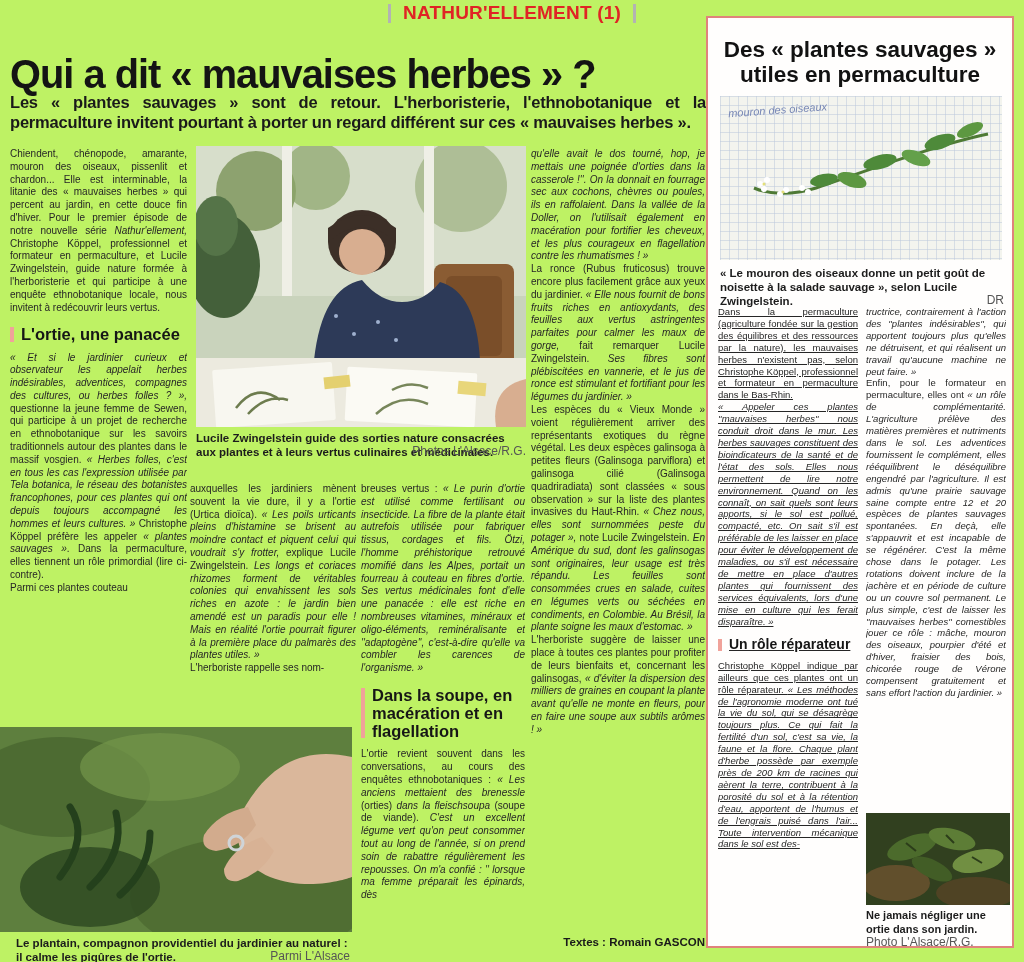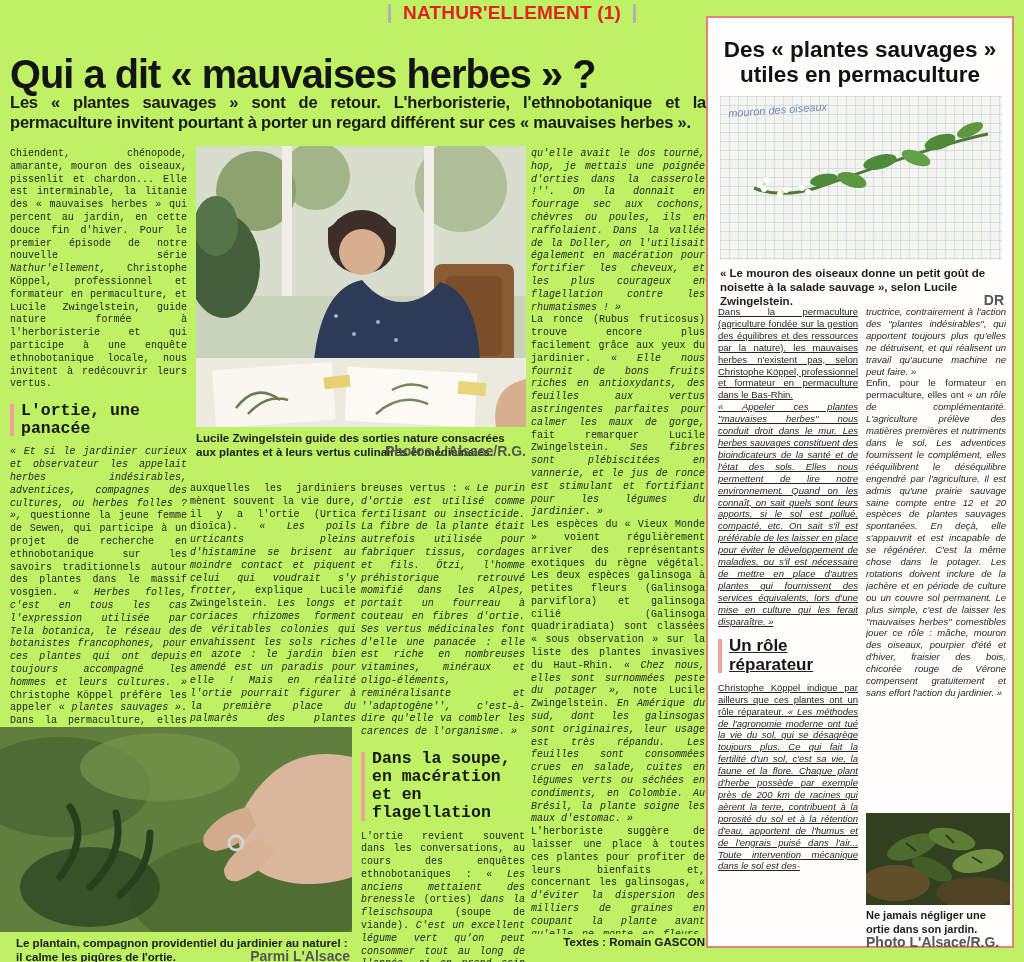--- a/index.html
+++ b/index.html
@@ -12,58 +12,58 @@
   .bbar{display:inline-block;width:3px;height:19px;background:#b3b3b3;}
   .btext{color:#e02425;font-weight:bold;font-size:19px;letter-spacing:.2px;}
 
   
   .headline{position:absolute;left:10px;top:24px;width:696px;font-size:41px;font-weight:bold;
             color:#141414;letter-spacing:-1px;transform:scaleX(.97);transform-origin:left;}
   .standfirst{position:absolute;left:10px;top:92px;width:696px;font-size:16.5px;font-weight:bold;
               line-height:1.24;color:#1a1a1a;text-align:justify;letter-spacing:-.2px;}
 
   
-  .col{position:absolute;overflow:hidden;text-align:justify;font-family:Liberation Mono, monospace;}
+  .col{position:absolute;overflow:hidden;text-align:justify;}
   .para{margin:0;font-size:10px;line-height:12.8px;hyphens:auto;}
   .it{font-style:italic;}
   .subhead{display:flex;align-items:stretch;margin:11px 0 8px;font-size:16.5px;line-height:1.1;
            font-weight:bold;color:#161616;text-align:left;}
   .shbar{flex:0 0 4px;background:#f0a29a;margin:2px 7px 2px 0;}
   #col1{left:10px;top:148px;width:177px;height:600px;}
   #col2{left:190px;top:483px;width:166px;height:241px;}
   #col3{left:361px;top:483px;width:164px;height:479px;}
   #col4{left:531px;top:148px;width:174px;height:786px;}
   .byline{position:absolute;left:531px;top:936px;width:174px;text-align:right;
           font-weight:bold;font-size:11.5px;color:#1a1a1a;}
 
   
   .caption{position:absolute;font-size:11.5px;font-weight:bold;line-height:14px;color:#1c1c1c;
            text-align:left;}
-  .credit{font-weight:bold;font-size:14px;color:#555;}
+  .credit{font-weight:normal;font-size:12px;color:#555;}
   .credit.abs{position:absolute;right:0;bottom:1px;}
   #caption1{left:196px;top:431px;width:330px;}
   #caption2{left:16px;top:936px;width:334px;}
 
   
   .photo{position:absolute;overflow:hidden;}
   #photo1{left:196px;top:146px;width:330px;height:281px;}
   #photo2{left:0;top:727px;width:352px;height:205px;}
 
   
   .sidebar{position:absolute;left:706px;top:16px;width:308px;height:932px;background:#fffefd;
            border:2px solid #e0837c;box-sizing:border-box;}
   .sb-title{position:absolute;left:0;top:6px;width:100%;text-align:center;font-size:22.5px;
             font-weight:bold;line-height:1.1;color:#121212;margin-top:14px;}
   #photo3{left:12px;top:78px;width:282px;height:164px;}
   .handwriting{position:absolute;left:20px;top:84px;width:150px;font-style:italic;
                font-size:11px;color:#7787b5;transform:rotate(-4deg);}
   #caption3{left:12px;top:248px;width:284px;font-size:11.5px;}
   .sb-col{position:absolute;overflow:hidden;text-align:justify;}
   .sb-col .para{font-size:9.5px;line-height:11.9px;}
-  .sb-col .subhead{font-size:17px;margin:10px 0 7px;}
+  .sb-col .subhead{font-size:14px;margin:10px 0 7px;}
   #sbcolL{left:10px;top:288px;width:140px;height:632px;text-decoration:underline;}
   #sbcolR{left:158px;top:288px;width:140px;height:500px;}
   #photo4{left:158px;top:795px;width:144px;height:92px;}
   #caption4{left:158px;top:891px;width:144px;font-size:11px;line-height:13.5px;}
 
   svg{display:block;}
 </style>
 </head>
 <body>
 

